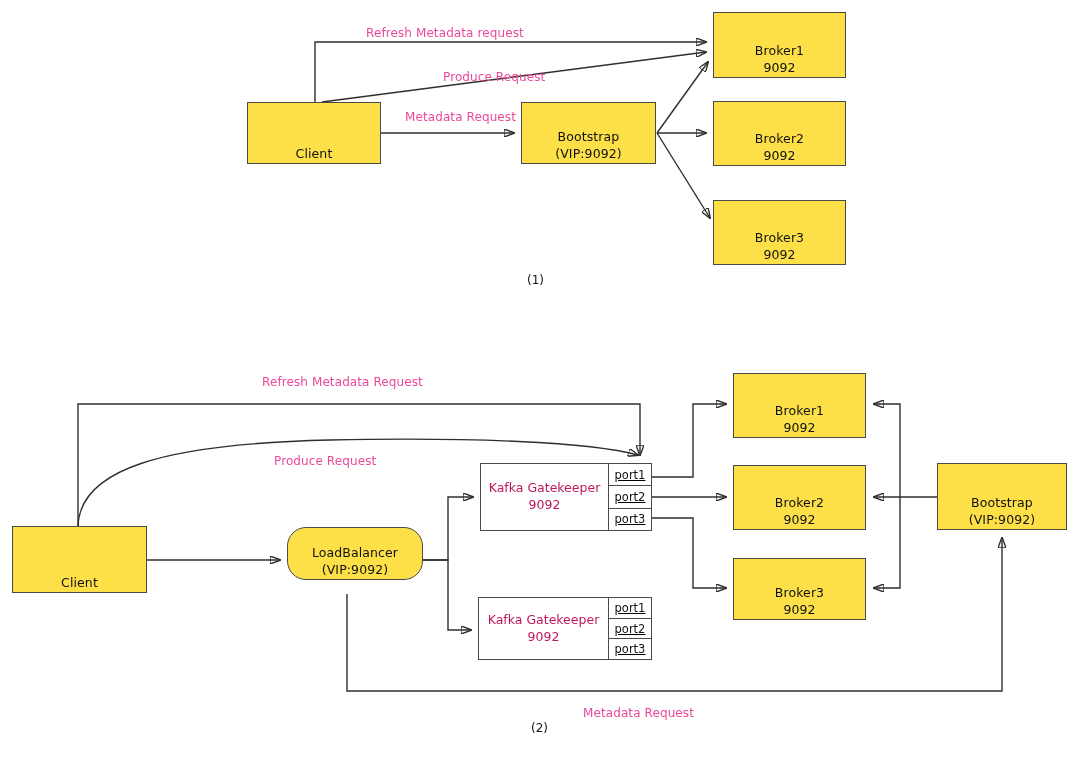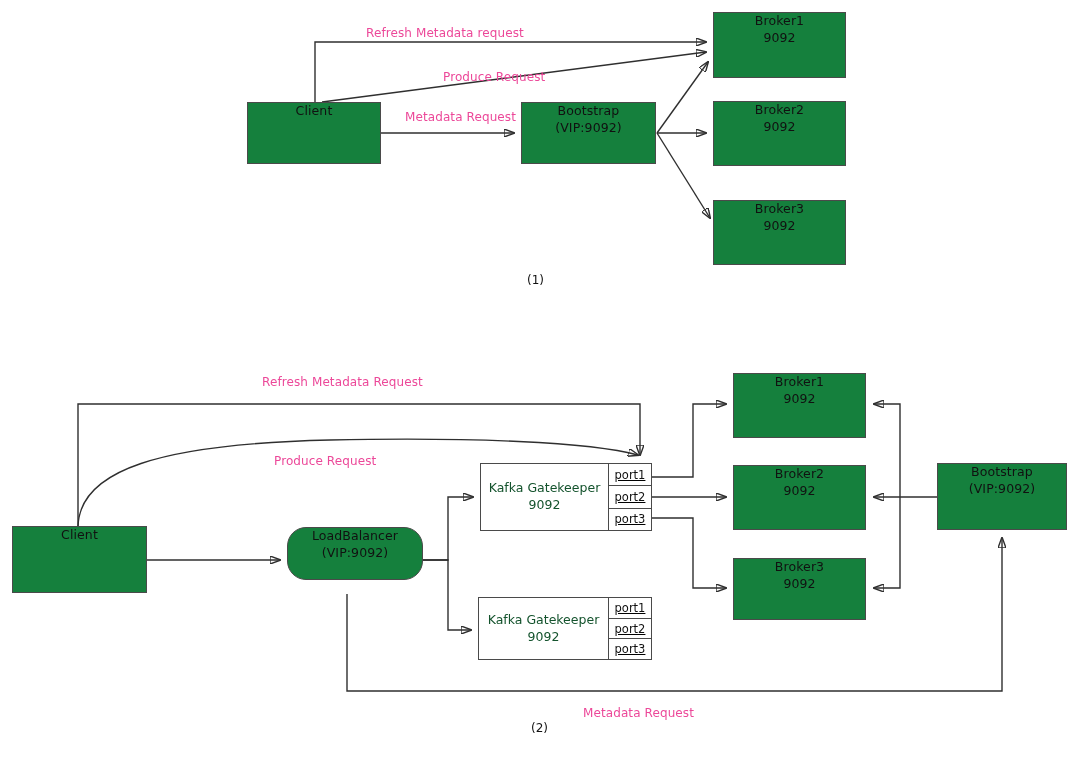--- a/index.html
+++ b/index.html
@@ -28,25 +28,25 @@
   svg.wires path,
   svg.wires polyline {
     stroke: #2f2f2f;
     stroke-width: 1.4;
     fill: none;
   }
   .node {
     position: absolute;
     box-sizing: border-box;
     border: 1.4px solid #4a4a4a;
-    background: #15803d;
+    background: #fde047;
     display: flex;
     flex-direction: column;
     align-items: center;
-    justify-content: flex-start;
+    justify-content: flex-end;
     text-align: center;
     font-size: 12.5px;
     line-height: 1.35;
     color: #111111;
     letter-spacing: 0.1px;
   }
   .node .l2 { display: block; }
   .gatekeeper {
     position: absolute;
     box-sizing: border-box;
@@ -58,21 +58,21 @@
   }
   .gatekeeper .gk-body {
     flex: 1 1 auto;
     display: flex;
     flex-direction: column;
     align-items: center;
     justify-content: center;
     text-align: center;
     font-size: 12.5px;
     line-height: 1.35;
-    color: #14532d;
+    color: #be185d;
   }
   .gatekeeper .gk-ports {
     width: 42px;
     flex: 0 0 42px;
     display: flex;
     flex-direction: column;
     border-left: 1.4px solid #4a4a4a;
     text-decoration: underline;
   }
   .gatekeeper .gk-port {

